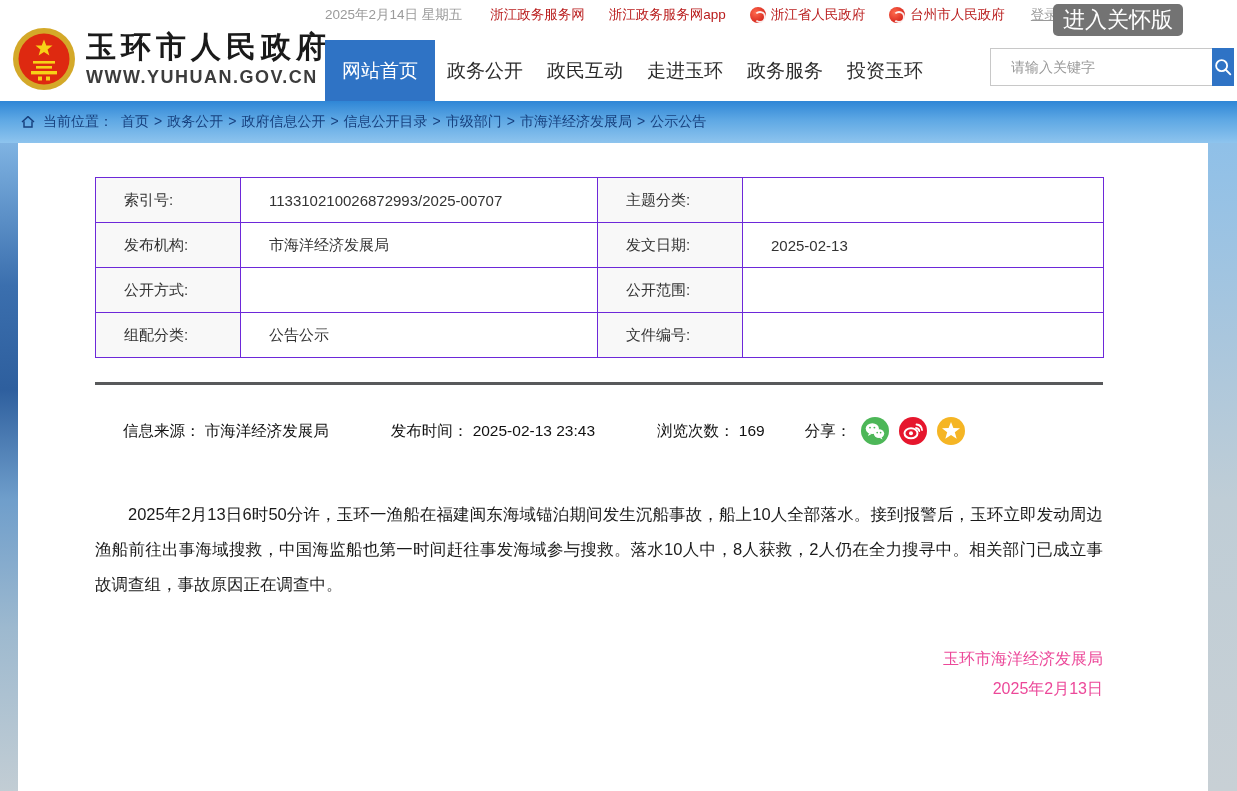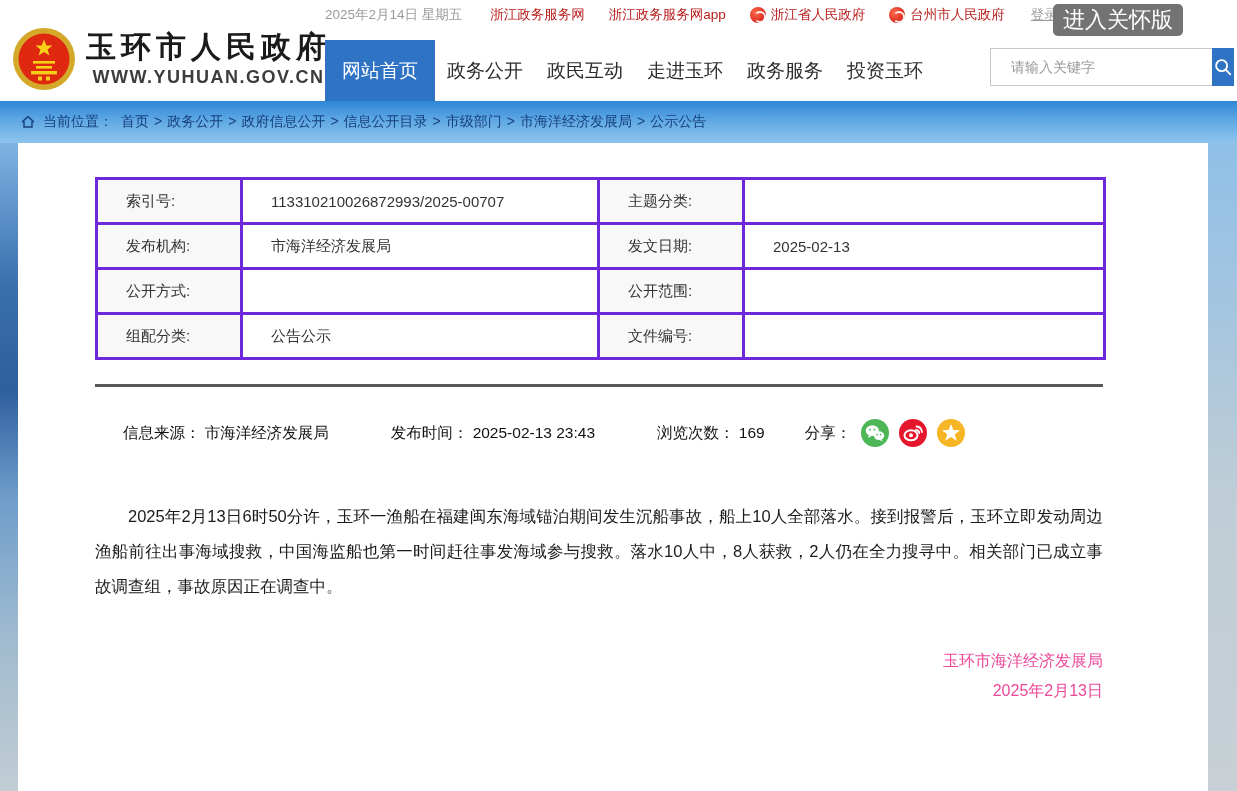--- a/index.html
+++ b/index.html
@@ -2,21 +2,21 @@
 <html><head>
 <meta charset="utf-8">
 <style>
   * { margin:0; padding:0; box-sizing:border-box; }
   html,body { width:1237px; height:791px; overflow:hidden;
     font-family:"Liberation Sans","DejaVu Sans",sans-serif; background:#fff; }
 
   
   .header { position:relative; height:101px; background:#fff; }
 
-  .logo-group { position:absolute; left:12px; top:27px; display:flex; align-items:center;text-align:center; }
+  .logo-group { position:absolute; left:12px; top:27px; display:flex; align-items:center; }
   .emblem { width:64px; height:64px; margin-right:10px; }
   .site-name { font-size:30px; font-weight:bold; color:#1a1a1a; letter-spacing:5px;
     font-family:"Liberation Serif","DejaVu Serif",serif; line-height:34px; }
   .site-url { font-size:18px; font-weight:bold; color:#3c3c3c; letter-spacing:1.5px; margin-top:3px; }
 
   .topbar { position:absolute; left:325px; top:0; height:29px; display:flex; align-items:center;
     font-size:13.5px; color:#333; white-space:nowrap; }
   .topbar .date { color:#9a9a9a; margin-right:28px; }
   .topbar a.tlink { color:#b91c1c; text-decoration:none; margin-right:24px; display:flex; align-items:center; }
   .gov-ico { width:16px; height:16px; border-radius:50%; margin-right:5px; display:inline-block;
@@ -56,21 +56,21 @@
   .page-bg .edge-left { position:absolute; left:0; top:0; width:19px; height:100%;
     background:linear-gradient(180deg,#7fb3e2 0%,#3b6fae 22%,#2e5f9e 38%,#6f9ecb 55%,#9db9cf 75%,#c2cdd4 100%); }
   .page-bg .edge-right { position:absolute; right:0; top:0; width:29px; height:100%;
     background:linear-gradient(180deg,#8fc0e8 0%,#a9c6dd 30%,#bfcdd6 55%,#c8d0d5 100%); }
 
   .card { position:absolute; left:18px; top:0; width:1190px; height:648px; background:#fff; }
   .card-inner { padding:34px 95px 0 77px; }
 
   
   table.meta { border-collapse:collapse; width:1008px; table-layout:fixed; }
-  table.meta td { border:3px solid #6d28d9; height:45px; font-size:15px; padding-left:28px;
+  table.meta td { border:1px solid #6d28d9; height:45px; font-size:15px; padding-left:28px;
     color:#333; }
   td.lbl { width:145px; background:#f8f8f8; }
   td.val { color:#111; }
   td.v1 { width:357px; } td.v2 { width:361px; }
 
   
   .art-title { margin-top:50px; text-align:center; font-size:23px; font-weight:bold; color:#000; }
   .divider { margin-top:24px; border-bottom:3px solid #58595b; width:1008px; }
 
   .info-bar { margin-top:32px; display:flex; align-items:center; font-size:15.5px; color:#111;

